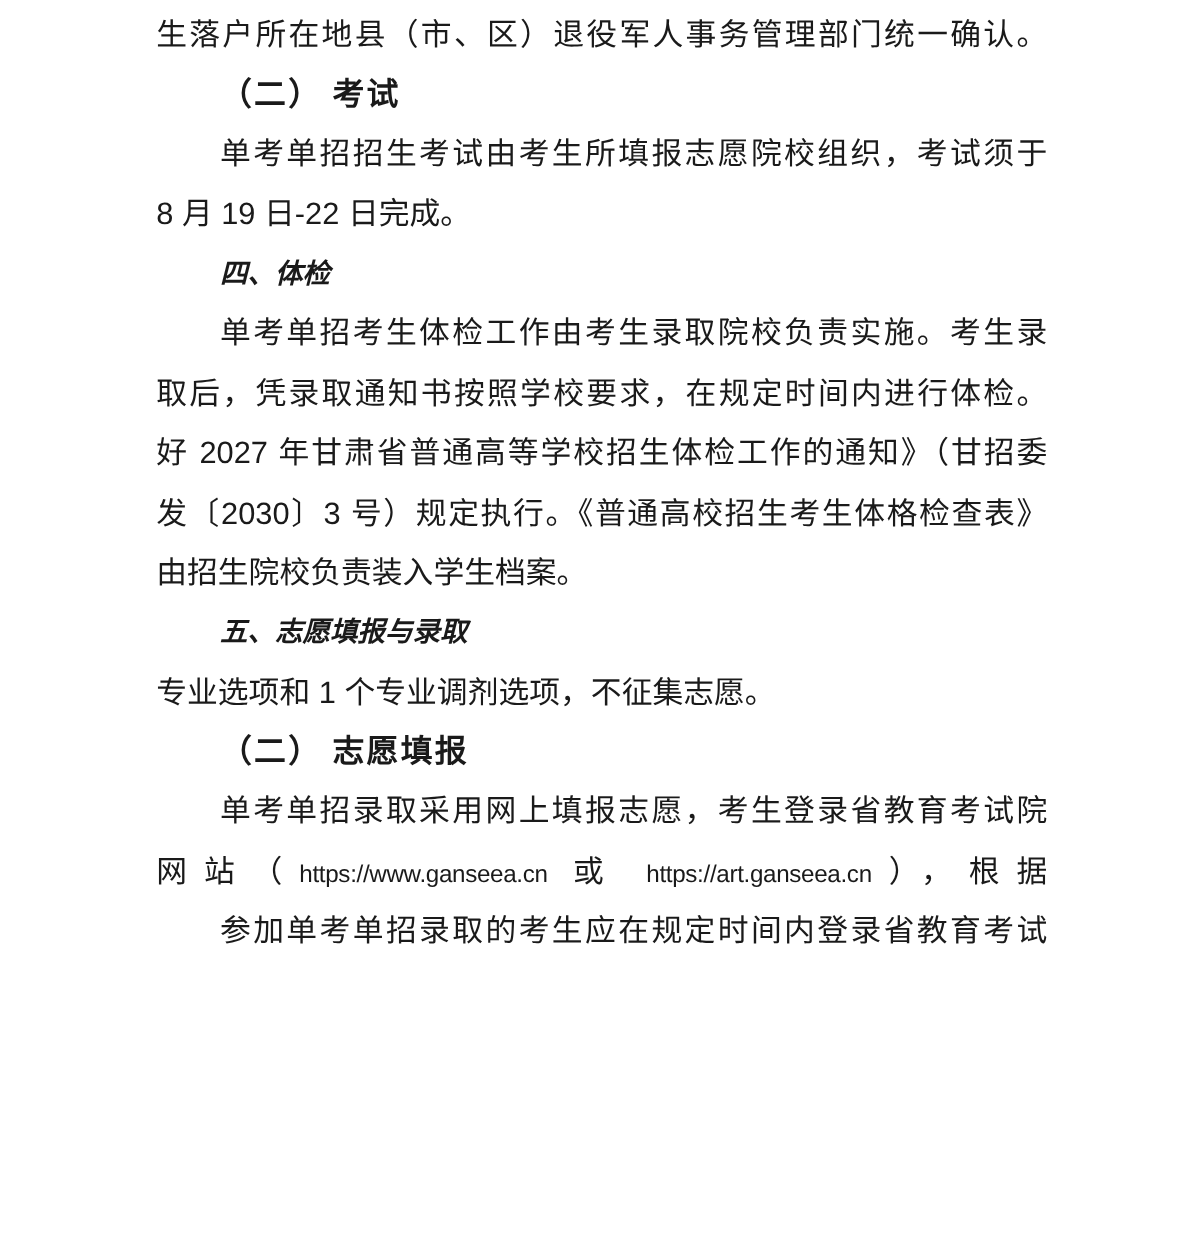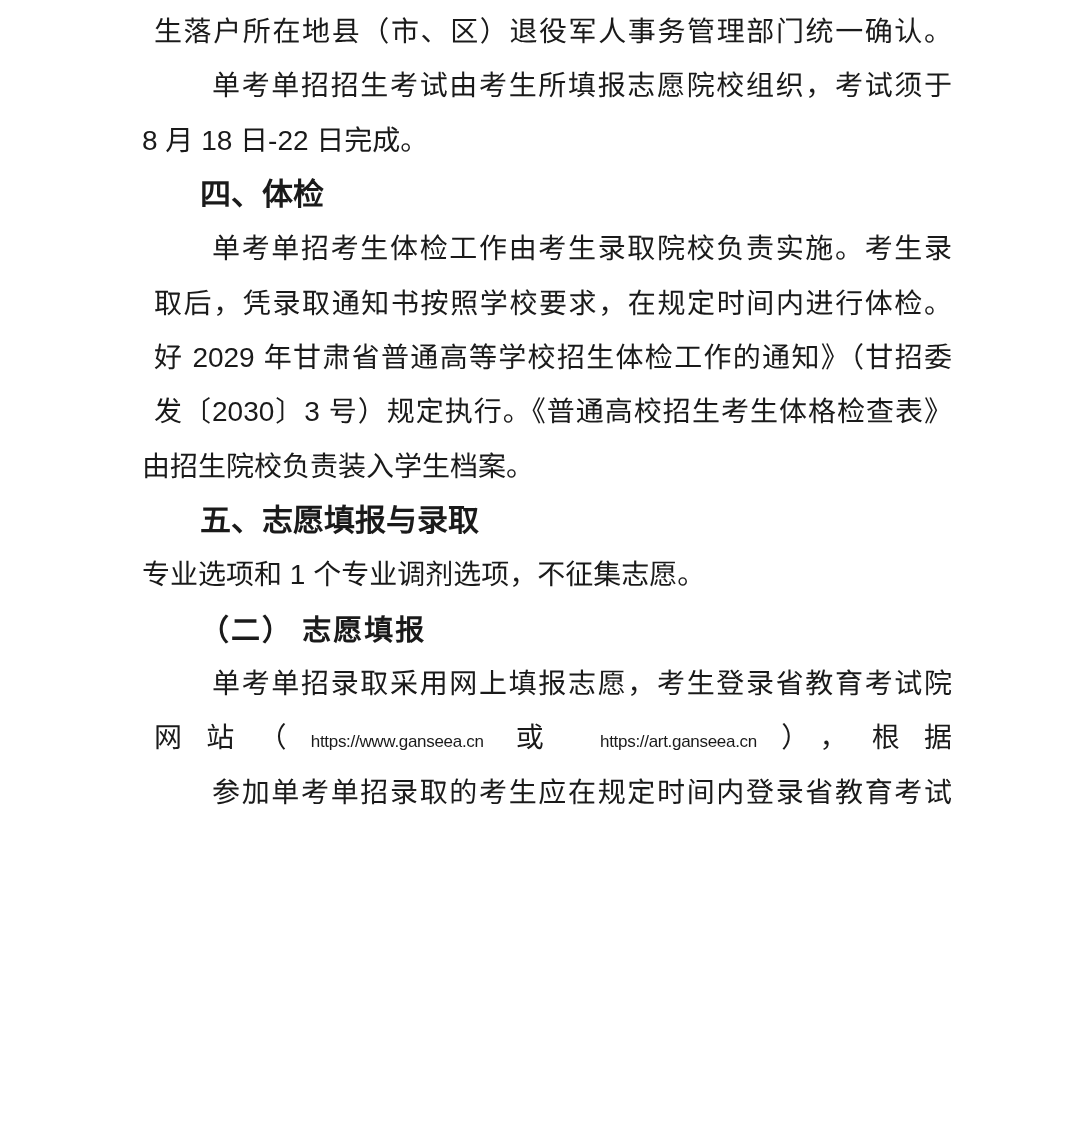--- a/index.html
+++ b/index.html
@@ -20,53 +20,54 @@
     line-height: 54.35px;
     font-size: 28px;
     color: #1a1a1a;
     font-family: "Liberation Sans", serif; 
     white-space: normal;
     overflow: visible;
   }
   .justify {
     text-align: justify;
     text-align-last: justify;
-    margin-left: 12px;
   }
   .indent {
     text-indent: 58px; 
     font-family: Liberation Serif, serif;
   }
   .h1 {
     font-family: "Liberation Sans", sans-serif; 
     font-weight: bold;
-    font-size: 31px;
+    font-size: 25px;
+    font-style: italic;
   }
   .h2 {
     font-family: "Liberation Serif", serif; 
     font-weight: bold;
     font-size: 29px;
     letter-spacing: 2px;
   }
   .url {
-    font-size: 17px;
+    font-size: 22px;
     letter-spacing: -0.3px;
   }
 </style>
 </head>
 <body>
 
 <div class="doc">
   <div class="line justify">生落户所在地县（市、区）退役军人事务管理部门统一确认。</div>
+  <div class="line h2 indent">（二） 考试</div>
   <div class="line indent justify">单考单招招生考试由考生所填报志愿院校组织，考试须于</div>
-  <div class="line">8 月 18 日-22 日完成。</div>
+  <div class="line">8 月 19 日-22 日完成。</div>
   <div class="line h1 indent">四、体检</div>
   <div class="line indent justify">单考单招考生体检工作由考生录取院校负责实施。考生录</div>
   <div class="line justify">取后，凭录取通知书按照学校要求，在规定时间内进行体检。</div>
-  <div class="line justify">好 2029 年甘肃省普通高等学校招生体检工作的通知》（甘招委</div>
+  <div class="line justify">好 2027 年甘肃省普通高等学校招生体检工作的通知》（甘招委</div>
   <div class="line justify">发〔2030〕3 号）规定执行。《普通高校招生考生体格检查表》</div>
   <div class="line">由招生院校负责装入学生档案。</div>
   <div class="line h1 indent">五、志愿填报与录取</div>
   <div class="line">专业选项和 1 个专业调剂选项，不征集志愿。</div>
   <div class="line h2 indent">（二） 志愿填报</div>
   <div class="line indent justify">单考单招录取采用网上填报志愿，考生登录省教育考试院</div>
   <div class="line justify">
     <span>网站（</span><span class="url">https://www.ganseea.cn</span><span> 或 </span><span class="url">https://art.ganseea.cn</span><span>），根据</span>
   </div>
   <div class="line indent justify">参加单考单招录取的考生应在规定时间内登录省教育考试</div>

